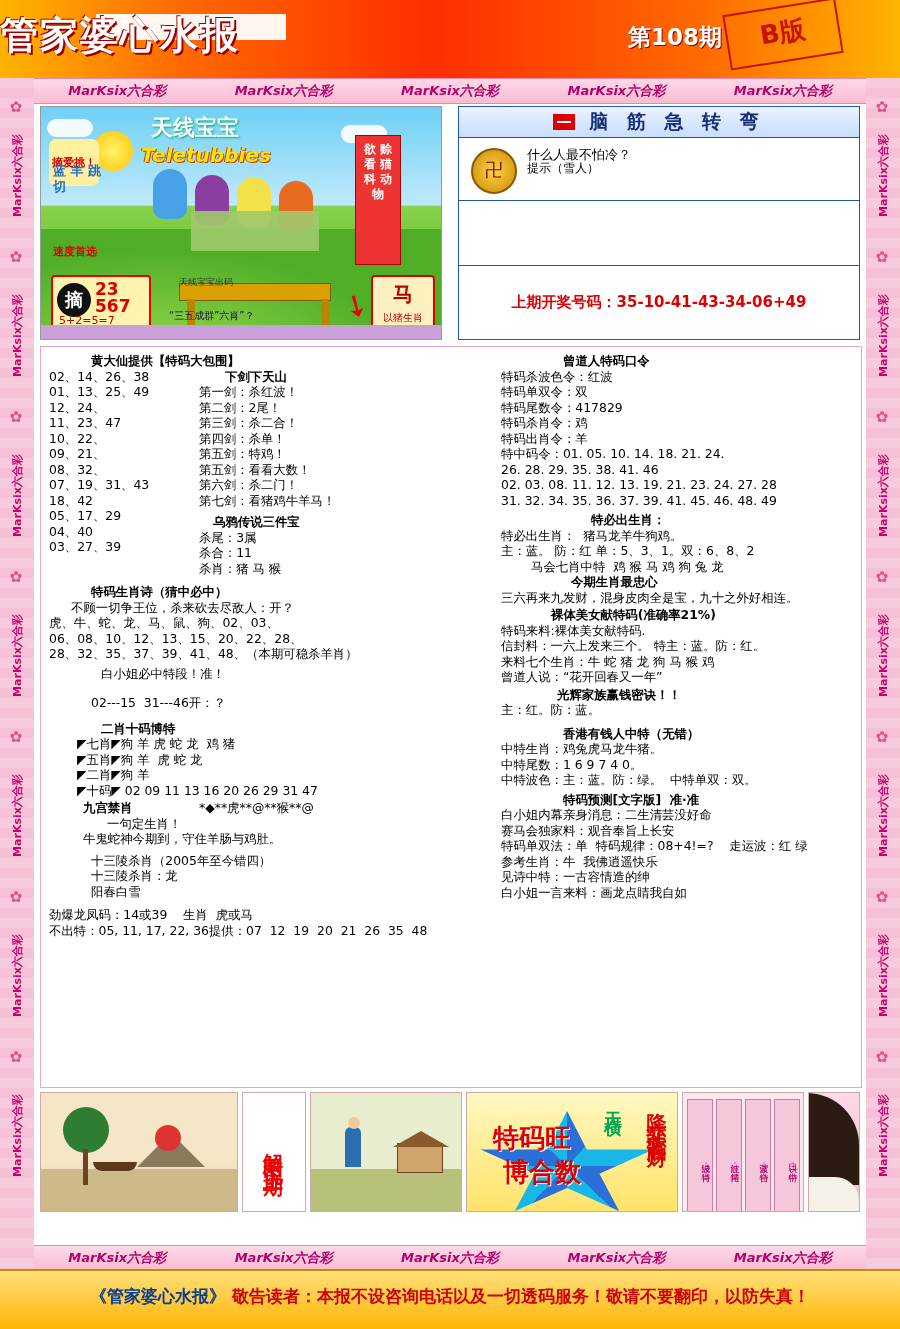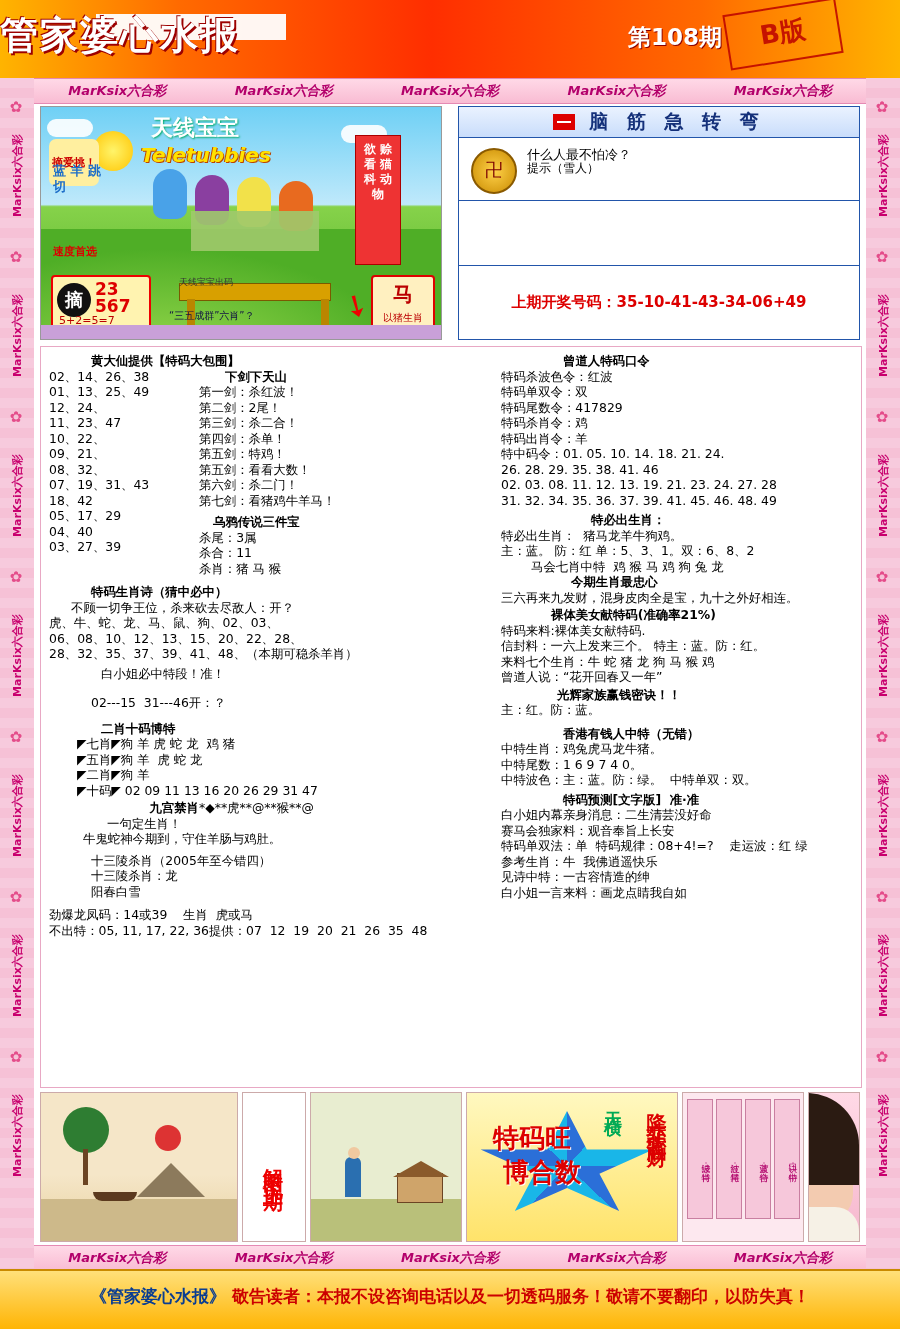--- a/index.html
+++ b/index.html
@@ -181,21 +181,21 @@
   .colL{left:0;width:452px;}
   .colR{left:452px;width:368px;}
   .l{line-height:15.5px;font-size:12.4px;white-space:pre;}
   .c{text-align:center;}
   .b{font-weight:bold;}
   .twocolrow{display:flex;}
   .twocolrow .a{width:150px;}
   .twocolrow .bcol{flex:1;}
   
   .bottom{
-    position:absolute;left:40px;top:1092px;width:820px;height:150px;
+    position:absolute;left:40px;top:1092px;width:820px;height:120px;
     display:flex;gap:4px;
   }
   .bx{border:1px solid #caa; position:relative;overflow:hidden;}
   .b1{width:196px;background:linear-gradient(#f5e6c8 55%,#e8d2a0);}
   .b1 .sun{position:absolute;right:56px;top:32px;width:26px;height:26px;border-radius:50%;background:#d33;}
   .b1 .tree{position:absolute;left:22px;top:14px;width:46px;height:46px;border-radius:50%;background:#2e7d32;}
   .b1 .trunk{position:absolute;left:42px;top:56px;width:5px;height:36px;background:#6b4423;}
   .b1 .hill{position:absolute;left:96px;bottom:44px;width:0;height:0;border-left:34px solid transparent;border-right:34px solid transparent;border-bottom:34px solid #8c7a5c;}
   .b1 .water{position:absolute;left:0;bottom:0;width:196px;height:42px;background:#cdb98a;}
   .b1 .boat{position:absolute;left:52px;bottom:40px;width:44px;height:9px;background:#5c3a1e;border-radius:0 0 10px 10px;}
@@ -392,21 +392,21 @@
       <div class="l">28、32、35、37、39、41、48、（本期可稳杀羊肖）</div>
       <div class="l" style="padding-left:52px;margin-top:4px;">白小姐必中特段！准！</div>
       <div class="l" style="padding-left:42px;margin-top:14px;">02---15  31---46开：？</div>
       <div class="l b" style="padding-left:52px;margin-top:10px;">二肖十码博特</div>
       <div class="l" style="padding-left:28px;">◤七肖◤狗 羊 虎 蛇 龙  鸡 猪</div>
       <div class="l" style="padding-left:28px;">◤五肖◤狗 羊  虎 蛇 龙</div>
       <div class="l" style="padding-left:28px;">◤二肖◤狗 羊</div>
       <div class="l" style="padding-left:28px;">◤十码◤ 02 09 11 13 16 20 26 29 31 47</div>
       <div class="twocolrow" style="margin-top:2px;">
         <div class="a">
-            <div class="l b" style="padding-left:34px;text-align:right;">九宫禁肖</div>
+            <div class="l b" style="padding-left:34px;">九宫禁肖</div>
           </div>
         <div class="bcol">
             <div class="l">*◆**虎**@**猴**@</div>
           </div>
       </div>
       <div class="l" style="padding-left:58px;">一句定生肖！</div>
       <div class="l" style="padding-left:34px;">牛鬼蛇神今期到，守住羊肠与鸡肚。</div>
       <div class="l" style="padding-left:42px;margin-top:6px;">十三陵杀肖（2005年至今错四）</div>
       <div class="l" style="padding-left:42px;">十三陵杀肖：龙</div>
       <div class="l" style="padding-left:42px;">阳春白雪</div>

